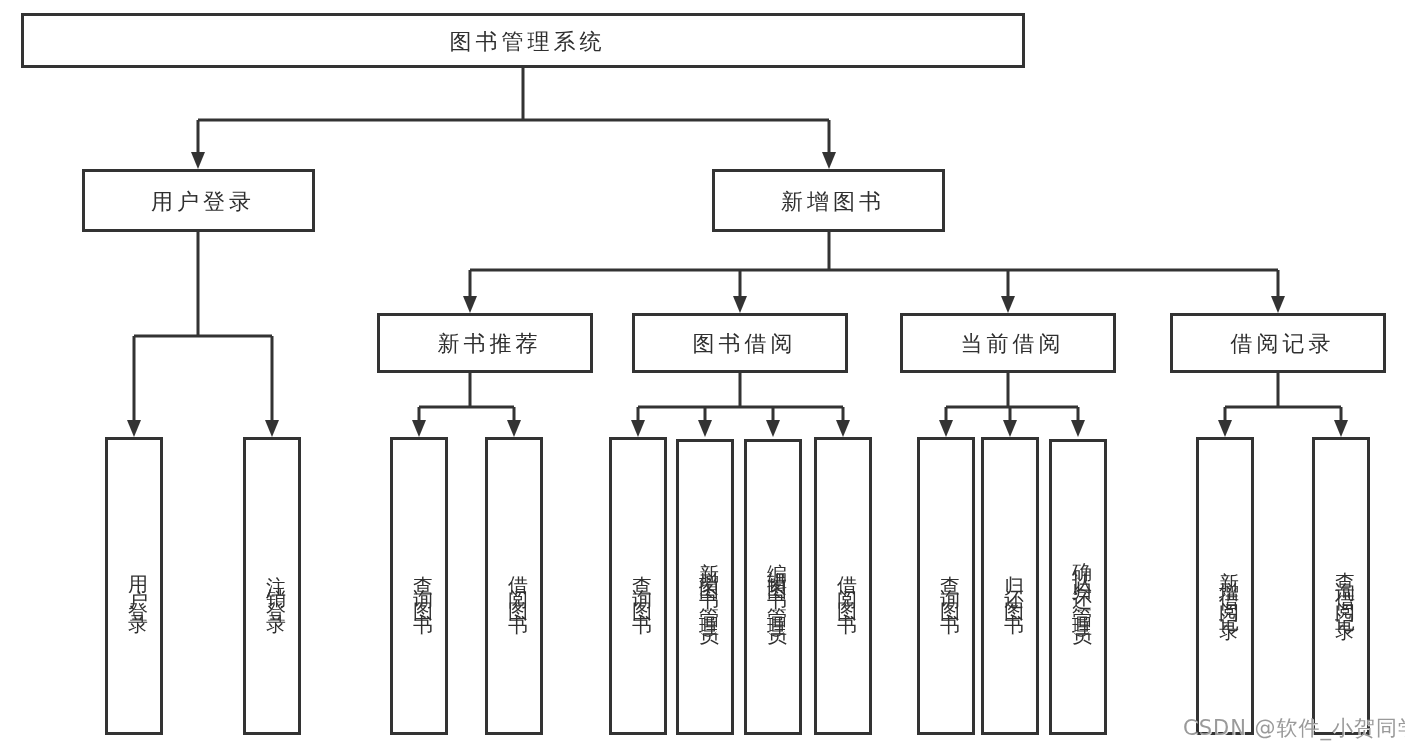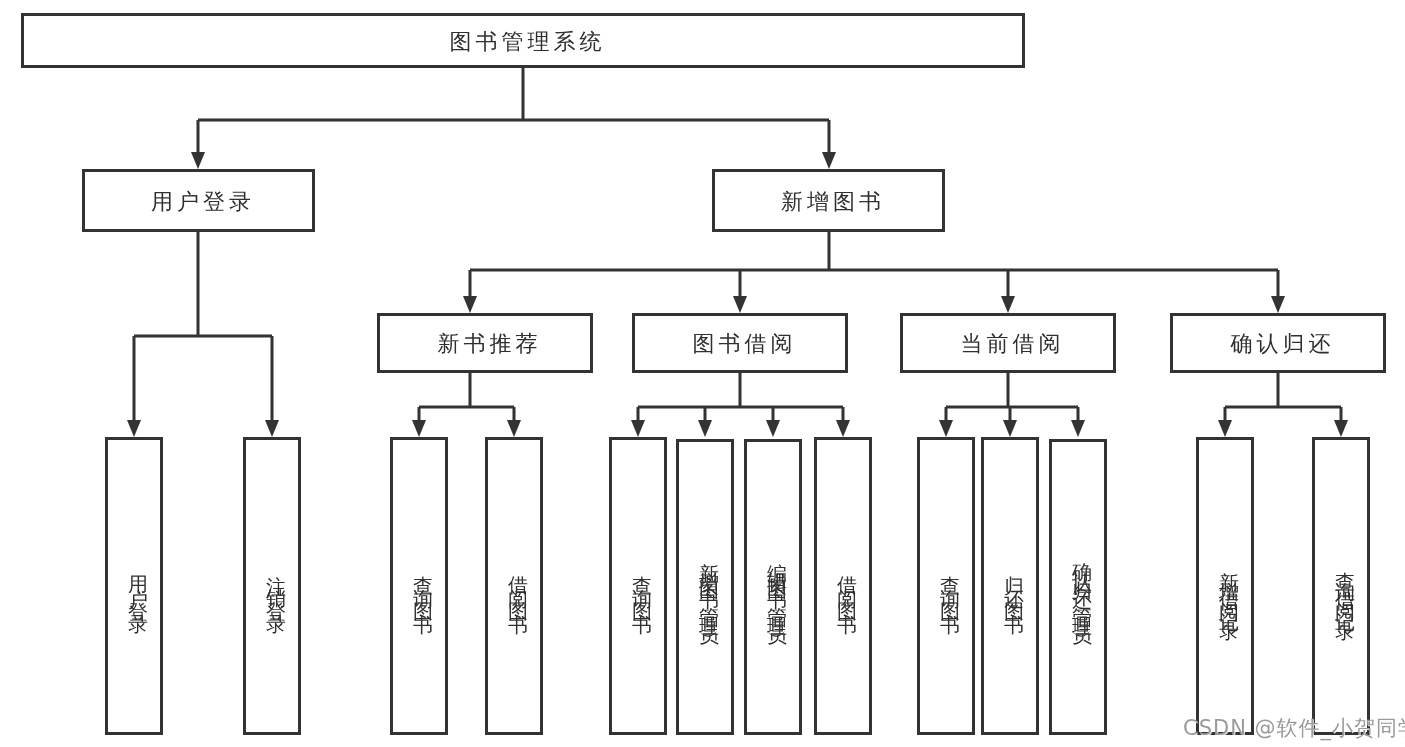--- a/index.html
+++ b/index.html
@@ -113,21 +113,21 @@
   </svg>
 
   <div class="node h-node" style="left:21px;top:13px;width:1004px;height:55px">图书管理系统</div>
 
   <div class="node h-node" style="left:82px;top:169px;width:233px;height:63px">用户登录</div>
   <div class="node h-node" style="left:712px;top:169px;width:233px;height:63px">新增图书</div>
 
   <div class="node h-node" style="left:377px;top:313px;width:216px;height:60px">新书推荐</div>
   <div class="node h-node" style="left:632px;top:313px;width:216px;height:60px">图书借阅</div>
   <div class="node h-node" style="left:900px;top:313px;width:216px;height:60px">当前借阅</div>
-  <div class="node h-node" style="left:1170px;top:313px;width:216px;height:60px">确认归还</div>
+  <div class="node h-node" style="left:1170px;top:313px;width:216px;height:60px">借阅记录</div>
 
   <div class="node v-node" style="left:105px;top:437px;width:58px;height:298px">用户登录</div>
   <div class="node v-node" style="left:243px;top:437px;width:58px;height:298px">注销登录</div>
 
   <div class="node v-node" style="left:390px;top:437px;width:58px;height:298px">查询图书</div>
   <div class="node v-node" style="left:485px;top:437px;width:58px;height:298px">借阅图书</div>
 
   <div class="node v-node" style="left:609px;top:437px;width:58px;height:298px">查询图书</div>
   <div class="node v-node long" style="left:676px;top:439px;width:58px;height:296px">新增图书（管理员）</div>
   <div class="node v-node long" style="left:744px;top:439px;width:58px;height:296px">编辑图书（管理员）</div>

